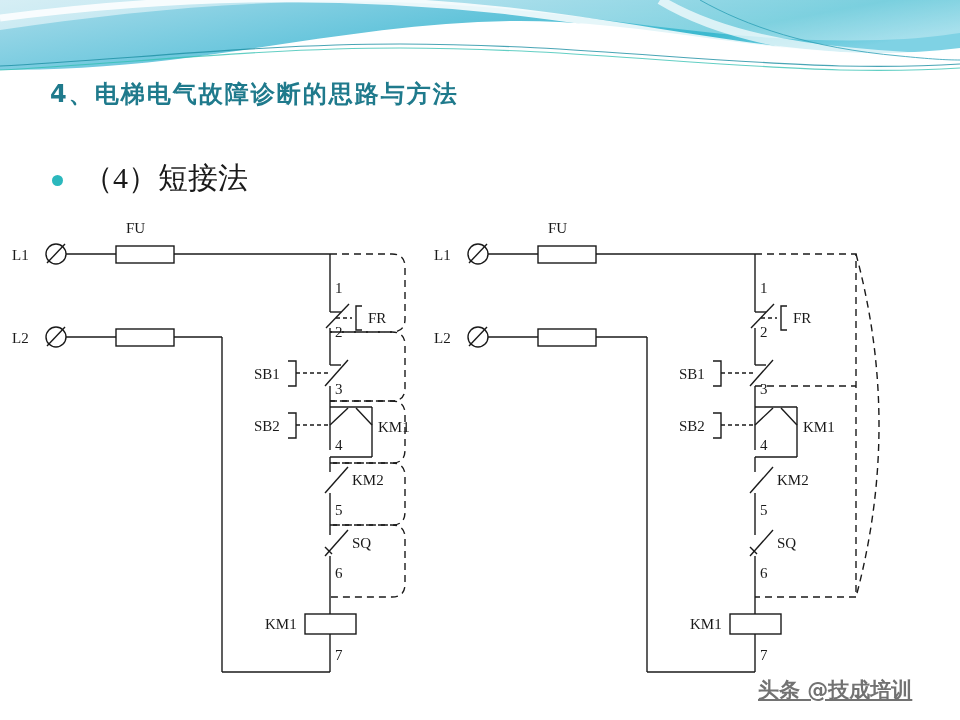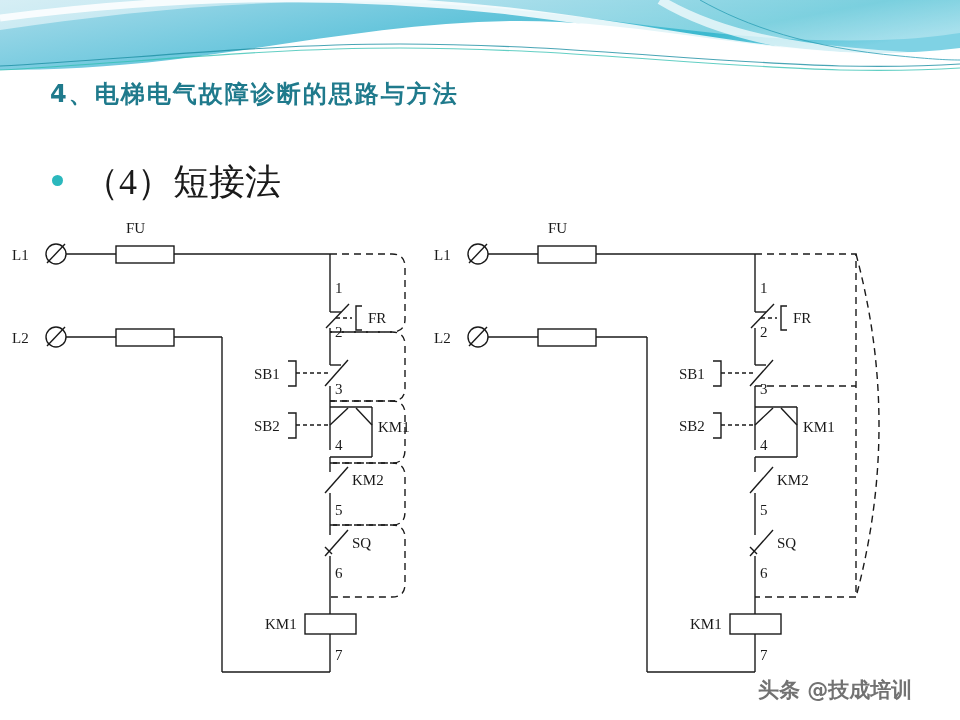--- a/index.html
+++ b/index.html
@@ -18,30 +18,31 @@
     letter-spacing:2px;white-space:nowrap;
   }
   #bullet-row{position:absolute;left:45px;top:158px;width:700px;height:44px;}
   #bullet-dot{
     position:absolute;left:7px;top:17px;width:11px;height:11px;
     border-radius:50%;background:#2bb8bd;
   }
   #bullet-text{
     position:absolute;left:38px;top:0;
     font-family:"Liberation Serif","DejaVu Serif",serif;
-    font-size:36px;color:#1a1a1a;white-space:nowrap;
+    font-size:30px;color:#1a1a1a;white-space:nowrap;
   }
   #diagram-area{position:absolute;left:0;top:210px;width:960px;height:510px;}
   #diagram-svg{display:block;}
   .cir-text{font-family:"Liberation Serif","DejaVu Serif",serif;font-size:15px;fill:#1a1a1a;}
   #watermark{
     position:absolute;left:758px;top:676px;
     font-family:"DejaVu Sans","Liberation Sans",sans-serif;
     font-size:21px;font-weight:bold;color:#5a5a5a;opacity:.85;
     white-space:nowrap;
+    text-decoration:underline;
   }
 </style>
 </head>
 <body>
 
 <div id="banner">
   <svg width="960" height="72" viewBox="0 0 960 72" xmlns="http://www.w3.org/2000/svg">
     <defs>
       <linearGradient id="bgGrad" x1="0" y1="0" x2="1" y2="0.4">
         <stop offset="0" stop-color="#a9dcea"></stop>

